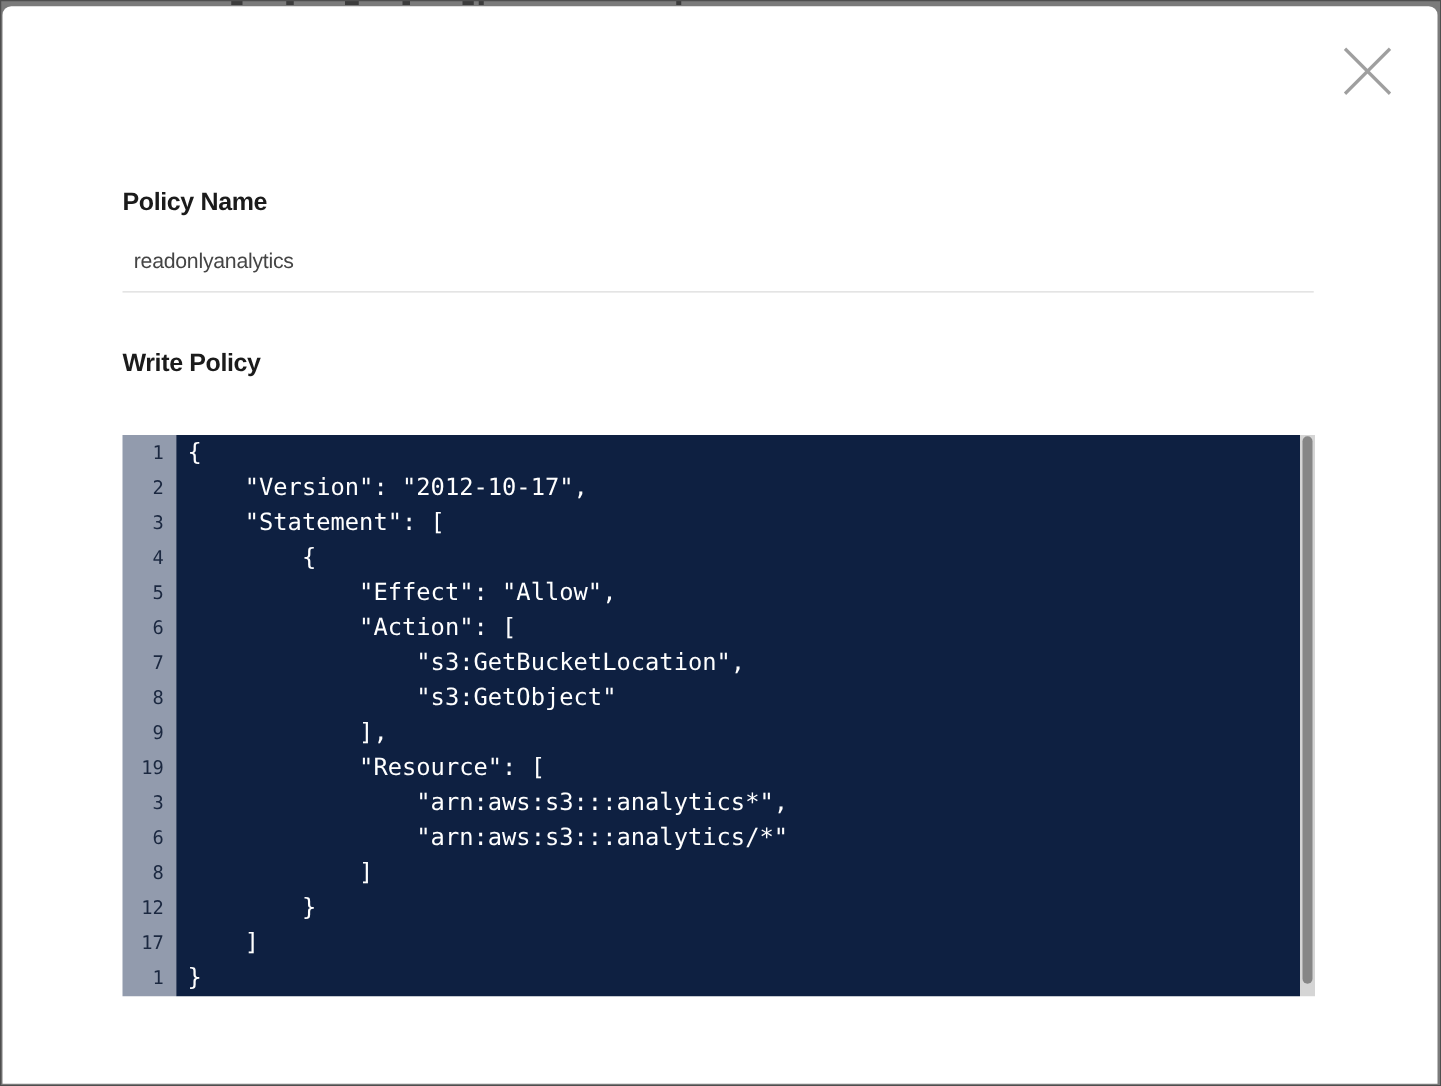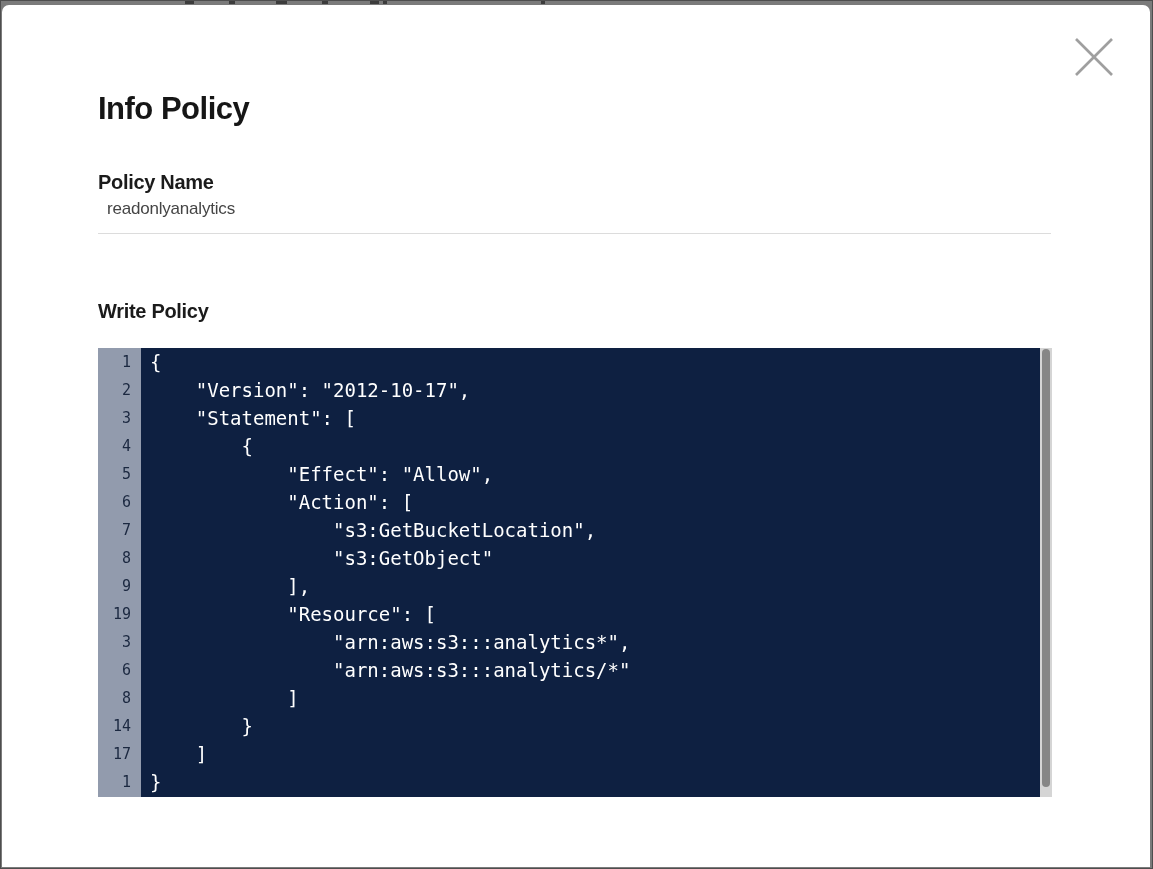--- a/index.html
+++ b/index.html
@@ -50,21 +50,20 @@
     letter-spacing: -0.5px;
     color: #161616;
   }
   .section-label {
     position: absolute;
     left: 96px;
     font-size: 20px;
     font-weight: 700;
     letter-spacing: -0.3px;
     color: #1b1b1b;
-    margin-top: 20px;
   }
   .label-policy-name { top: 146px; }
   .label-write-policy { top: 275px; }
   .policy-name-value {
     position: absolute;
     left: 105px; top: 194px;
     font-size: 17px;
     font-weight: 400;
     letter-spacing: -0.2px;
     color: #454545;
@@ -134,21 +133,20 @@
 
   <button class="close-btn" aria-label="Close">
     <span>
       <svg width="44" height="44" viewBox="0 0 44 44">
         <line x1="4" y1="4" x2="40" y2="40" stroke="#9f9f9f" stroke-width="2.6"></line>
         <line x1="40" y1="4" x2="4" y2="40" stroke="#9f9f9f" stroke-width="2.6"></line>
       </svg>
     </span>
   </button>
 
-  <h1 class="modal-title">Info Policy</h1>
 
   <div class="section-label label-policy-name">Policy Name</div>
 
   <div class="policy-name-value">readonlyanalytics</div>
   <div class="field-divider"></div>
 
   <div class="section-label label-write-policy">Write Policy</div>
 
   <div class="editor">
     <div class="gutter">
@@ -158,21 +156,21 @@
         <div class="gutter-line">4</div>
         <div class="gutter-line">5</div>
         <div class="gutter-line">6</div>
         <div class="gutter-line">7</div>
         <div class="gutter-line">8</div>
         <div class="gutter-line">9</div>
         <div class="gutter-line">19</div>
         <div class="gutter-line">3</div>
         <div class="gutter-line">6</div>
         <div class="gutter-line">8</div>
-        <div class="gutter-line">14</div>
+        <div class="gutter-line">12</div>
         <div class="gutter-line">17</div>
         <div class="gutter-line">1</div>
       </div>
     <div class="code-area">
         <div class="code-line">{</div>
         <div class="code-line">    "Version": "2012-10-17",</div>
         <div class="code-line">    "Statement": [</div>
         <div class="code-line">        {</div>
         <div class="code-line">            "Effect": "Allow",</div>
         <div class="code-line">            "Action": [</div>

